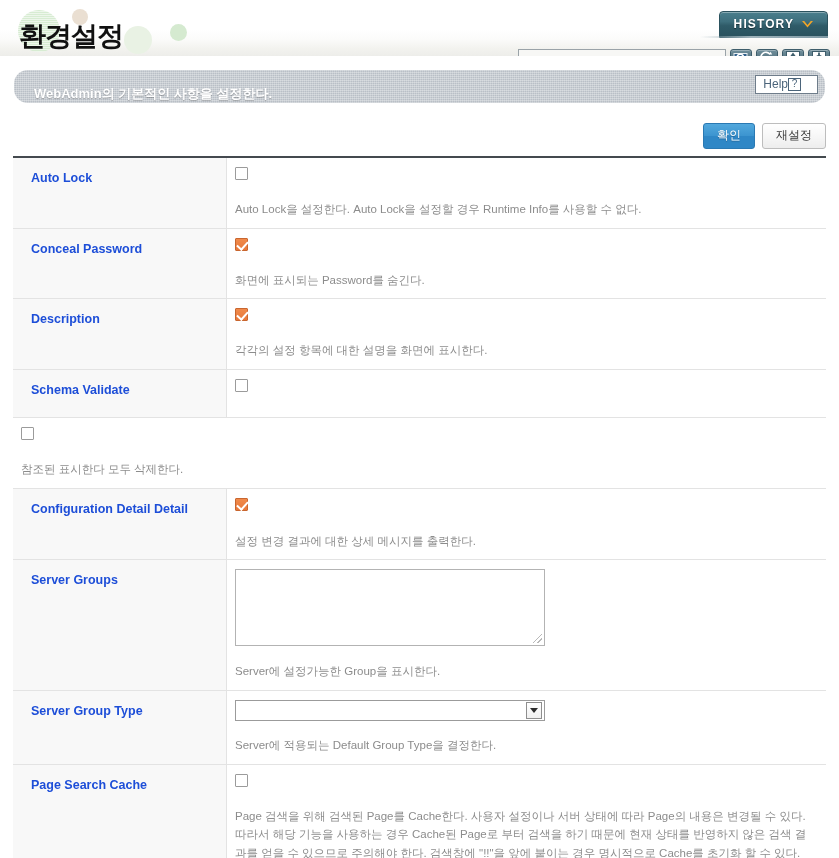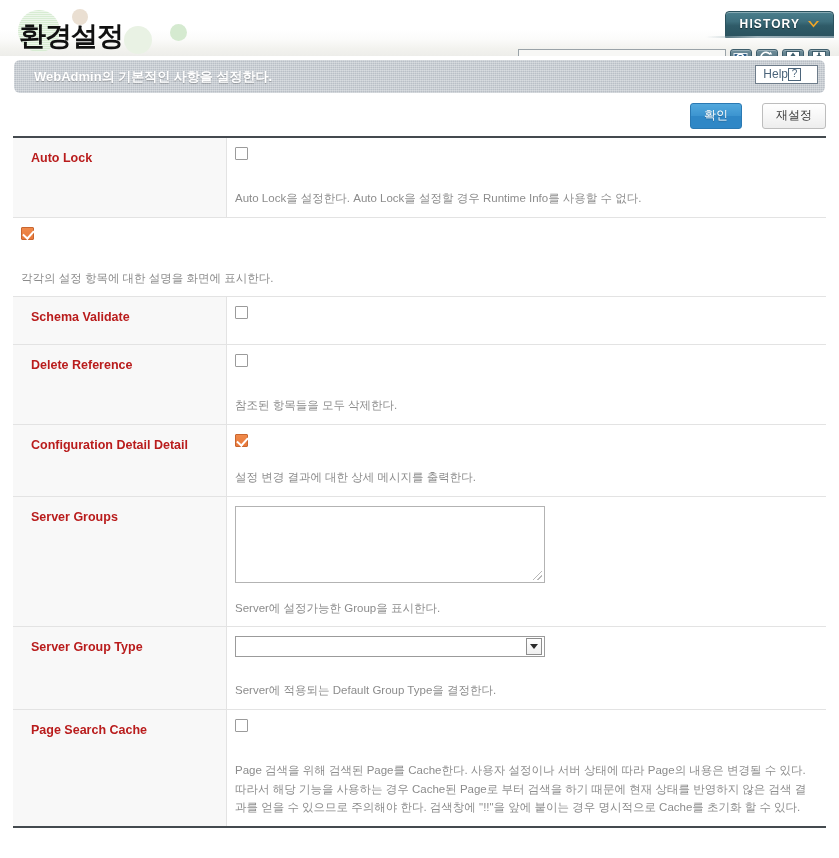--- a/index.html
+++ b/index.html
@@ -54,21 +54,21 @@
     font-weight: bold;
     color: #111111;
     letter-spacing: -1px;
     z-index: 3;
     white-space: nowrap;
   }
 
   
   .history-tab-wrap {
     position: absolute;
-    right: 5px; top: 11px;
+    right: 11px; top: 11px;
     z-index: 5;
   }
   .history-tab {
     display: flex;
     align-items: center;
     gap: 7px;
     padding: 3px 13px 4px 14px;
     background: linear-gradient(to bottom, #4b7f8d 0%, #3e6f7d 38%, #2f5b68 55%, #2a525e 100%);
     border: 1px solid #2b525e;
     border-radius: 4px 4px 0 0;
@@ -113,29 +113,29 @@
     border-radius: 3px;
     background: linear-gradient(to bottom, #6f8e9b 0%, #55737f 50%, #46646f 100%);
     display: flex; align-items: center; justify-content: center;
     cursor: pointer;
     box-shadow: inset 0 1px 0 rgba(255,255,255,.3);
   }
 
   
   .desc-banner {
     position: relative;
-    margin: 4px 14px;
+    margin: 14px 14px;
     height: 33px;
-    border-radius: 6px;
+    border-radius: 14px;
     background-color: #b9bfc6;
     background-image:
       repeating-linear-gradient(0deg, rgba(255,255,255,.30) 0 1px, rgba(0,0,0,0) 1px 2px),
       repeating-linear-gradient(90deg, rgba(255,255,255,.22) 0 1px, rgba(0,0,0,0) 1px 2px);
     display: flex;
-    align-items: center;
+    align-items: flex-end;
   }
   .desc-banner .dtext {
     color: #ffffff;
     font-size: 13px;
     font-weight: bold;
     margin-left: 20px;
     text-shadow: 0 1px 1px rgba(0,0,0,.25);
   }
   .help-btn {
     position: absolute;
@@ -152,21 +152,21 @@
     width: 13px; height: 13px;
     border: 1px solid #4b647a;
     font-size: 10px; color: #4b647a;
     line-height: 1;
   }
 
   
   .btn-bar {
     display: flex;
     justify-content: flex-end;
-    gap: 20px;
+    gap: 7px;
     padding: 6px 13px 7px 0;
   }
   .btn {
     min-width: 52px;
     padding: 5px 13px 6px;
     font-size: 12px;
     border-radius: 3px;
     cursor: pointer;
     text-align: center;
     line-height: 1.1;
@@ -195,35 +195,35 @@
     border-bottom: 1px solid #e3e3e3;
     min-height: 48px;
   }
   .frow:last-child { border-bottom: none; }
   .fcell-label {
     width: 214px;
     flex: 0 0 214px;
     background: #f8f8f8;
     border-right: 1px solid #e3e3e3;
     padding: 12px 10px 10px 18px;
-    color: #b91c1c;
+    color: #1d4ed8;
     font-size: 12.5px;
     font-weight: bold;
     line-height: 1.32;
   }
   .fcell-value {
     flex: 1 1 auto;
     padding: 9px 10px 9px 8px;
     min-width: 0;
   }
   .fdesc {
     font-size: 11.5px;
     color: #8c8c8c;
     line-height: 1.62;
-    margin-top: 24px;
+    margin-top: 15px;
     max-width: 612px;
   }
   .fdesc.tight { margin-top: 16px; }
 
   
   .cbox {
     width: 13px; height: 13px;
     border: 1px solid #9b9b9b;
     background: #ffffff;
     border-radius: 1px;
@@ -384,40 +384,47 @@
   <div class="form-table">
 
     <div class="frow">
       <div class="fcell-label">Auto Lock</div>
       <div class="fcell-value">
         <span class="cbox"></span>
         <div class="fdesc">Auto Lock을 설정한다. Auto Lock을 설정할 경우 Runtime Info를 사용할 수 없다.</div>
       </div>
     </div>
 
-
-    <div class="frow">
+    <div class="frow">
+      <div class="fcell-label">Conceal Password</div>
+      <div class="fcell-value">
+        <span class="cbox checked"></span>
+        <div class="fdesc">화면에 표시되는 Password를 숨긴다.</div>
+      </div>
+    </div>
+
+    <div class="frow">
+      <div class="fcell-label">Description</div>
       <div class="fcell-value">
         <span class="cbox checked"></span>
         <div class="fdesc">각각의 설정 항목에 대한 설명을 화면에 표시한다.</div>
       </div>
     </div>
 
     <div class="frow">
       <div class="fcell-label">Schema Validate</div>
       <div class="fcell-value">
         <span class="cbox"></span>
       </div>
     </div>
 
     <div class="frow">
-      <div class="fcell-label">Delete Reference</div>
       <div class="fcell-value">
         <span class="cbox"></span>
-        <div class="fdesc">참조된 항목들을 모두 삭제한다.</div>
+        <div class="fdesc">참조된 표시한다 모두 삭제한다.</div>
       </div>
     </div>
 
     <div class="frow">
       <div class="fcell-label">Configuration Detail Detail</div>
       <div class="fcell-value">
         <span class="cbox checked"></span>
         <div class="fdesc tight">설정 변경 결과에 대한 상세 메시지를 출력한다.</div>
       </div>
     </div>

